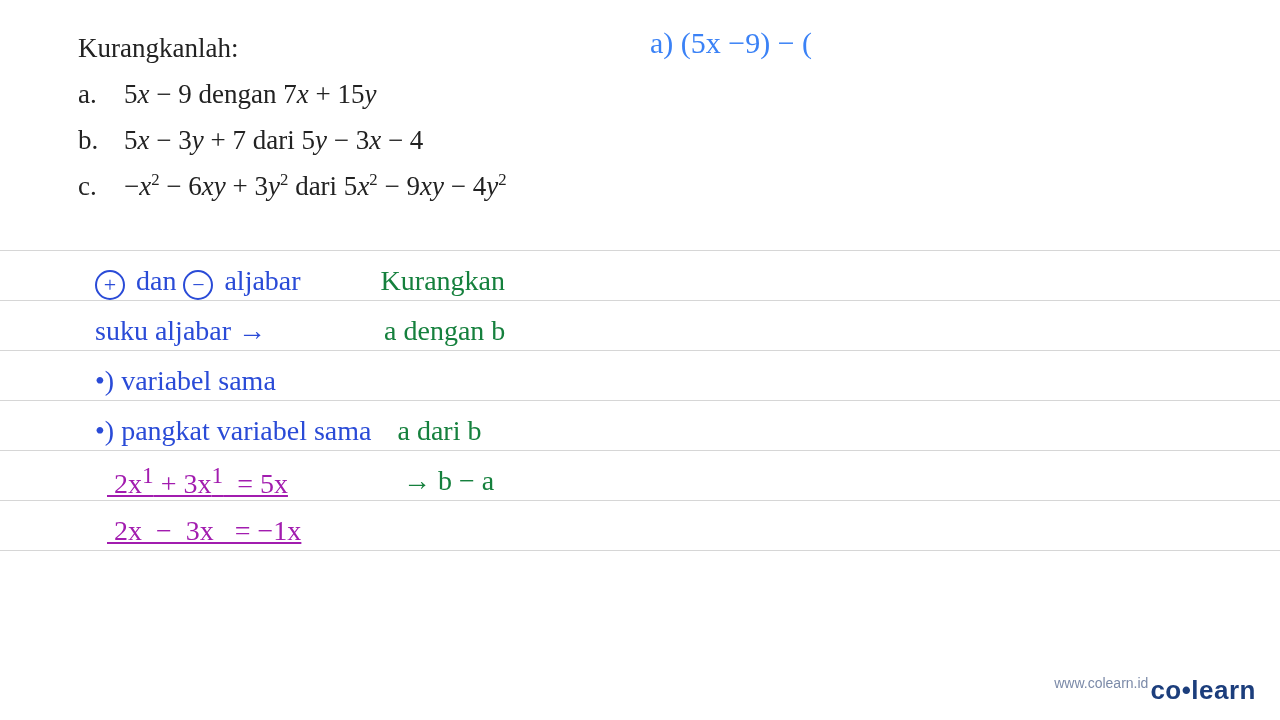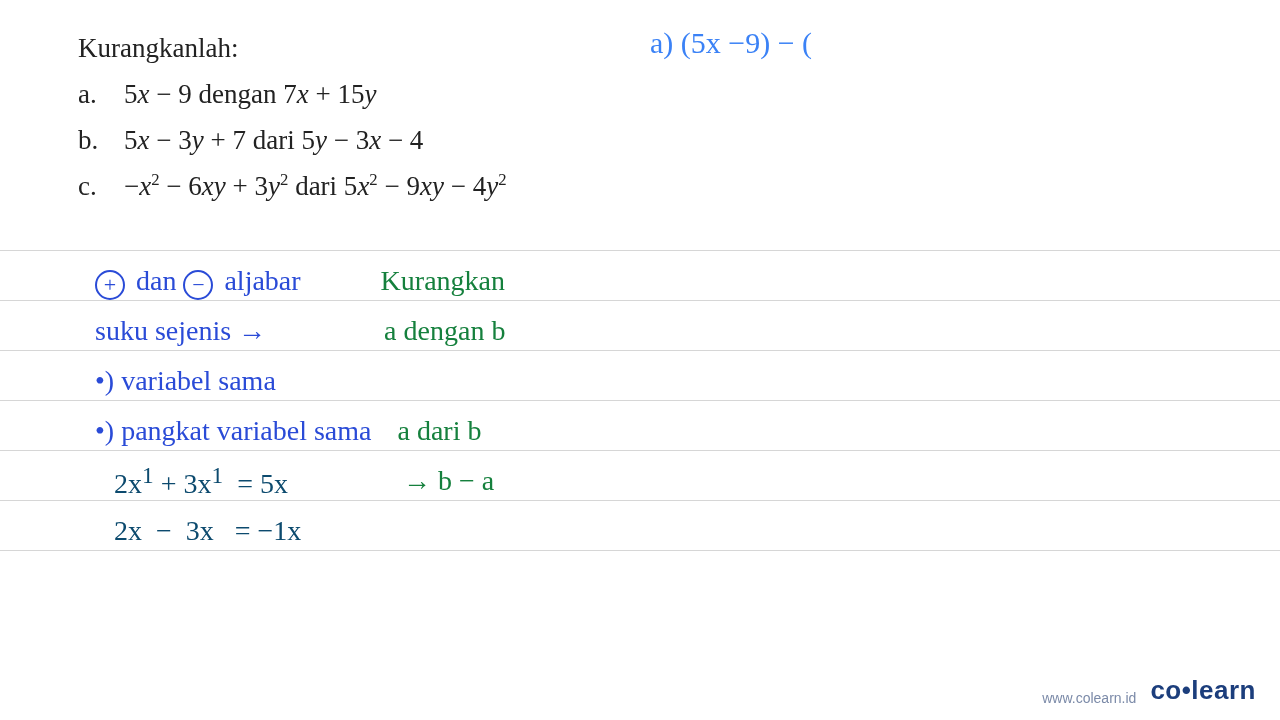--- a/index.html
+++ b/index.html
@@ -50,43 +50,43 @@
     top: -40px;
     height: 40px;
     display: flex;
     align-items: center;
     font-family: "Comic Sans MS", "Segoe Script", cursive;
     font-size: 28px;
     white-space: pre;
   }
   .blue { color: #2a4bd7; }
   .green { color: #15803d; }
-  .red  { color: #0c4a6e; }
+  .red  { color: #a21caf; text-decoration: underline; }
 
   .circ {
     display: inline-flex;
     width: 30px; height: 30px;
     border: 2px solid #2a4bd7;
     border-radius: 50%;
     align-items: center;
     justify-content: center;
     font-size: 22px;
     line-height: 1;
     margin-right: 4px;
     position: relative;
     top: 2px;
   }
 
   .footer {
     position: absolute;
     right: 24px;
     bottom: 14px;
     display: flex;
-    align-items: flex-end;
-    gap: 14px;
+    align-items: flex-start;
+    gap: 2px;
   }
   .footer .url {
     font-family: Arial, sans-serif;
     font-size: 14px;
     color: #7b8aa8;
   }
   .footer .brand {
     font-family: Arial, sans-serif;
     font-size: 26px;
     font-weight: 700;
@@ -119,21 +119,21 @@
 <div class="hand-top">a) (5x −9) − (</div>
 
 <div class="ruled" id="ruled">
     <div class="rule">
       <div class="line-content"></div>
     </div>
     <div class="rule">
       <div class="line-content"><span class="blue" style="padding-left: 0px;"><span class="circ">+</span> dan <span class="circ">−</span> aljabar</span><span class="green" style="padding-left: 80px;">Kurangkan</span></div>
     </div>
     <div class="rule">
-      <div class="line-content"><span class="blue" style="padding-left: 0px;">suku sejenis →</span><span class="green" style="padding-left: 118px;">a dengan b</span></div>
+      <div class="line-content"><span class="blue" style="padding-left: 0px;">suku aljabar →</span><span class="green" style="padding-left: 118px;">a dengan b</span></div>
     </div>
     <div class="rule">
       <div class="line-content"><span class="blue" style="padding-left: 0px;">•) variabel sama</span></div>
     </div>
     <div class="rule">
       <div class="line-content"><span class="blue" style="padding-left: 0px;">•) pangkat variabel sama</span><span class="green" style="padding-left: 26px;">a dari b</span></div>
     </div>
     <div class="rule">
       <div class="line-content"><span class="red" style="padding-left: 12px;"> 2x<sup>1</sup> + 3x<sup>1</sup>  = 5x</span><span class="green" style="padding-left: 108px;"> → b − a</span></div>
     </div>

